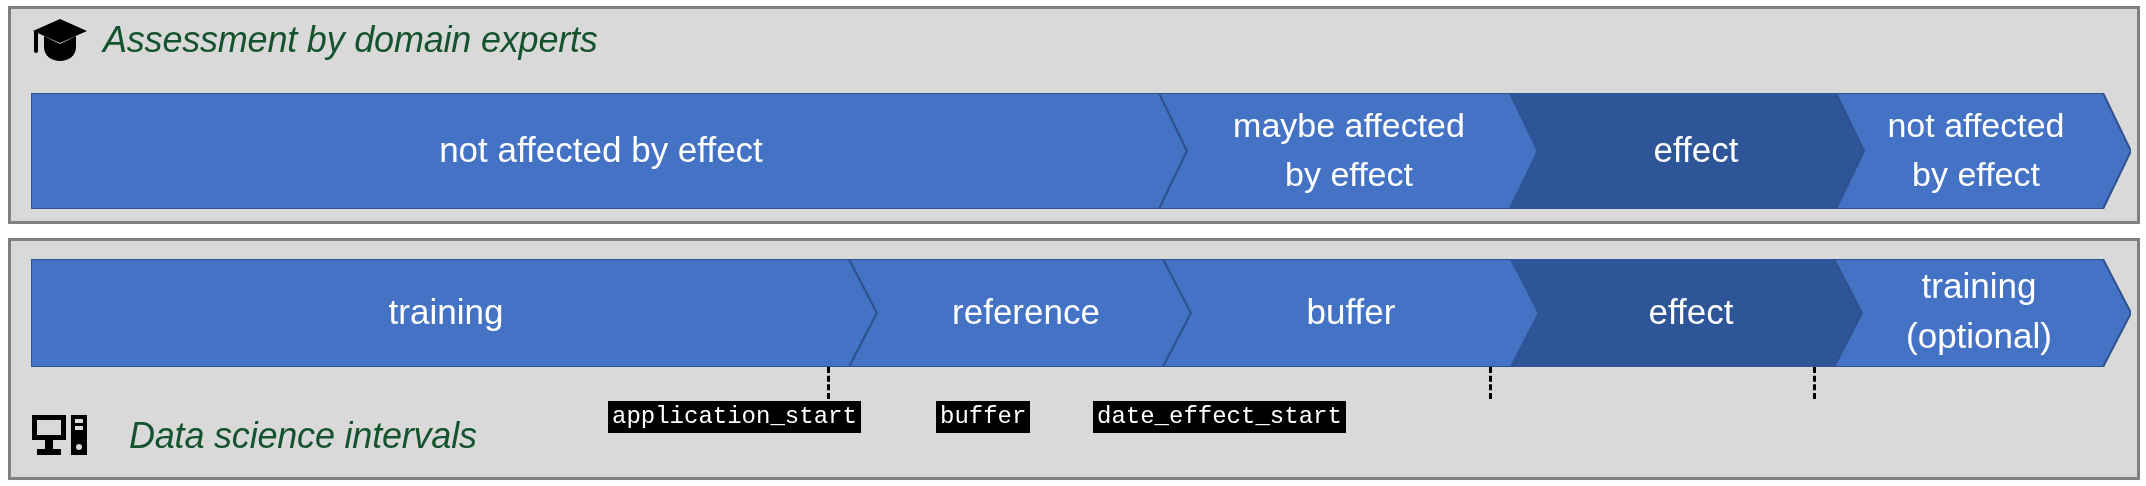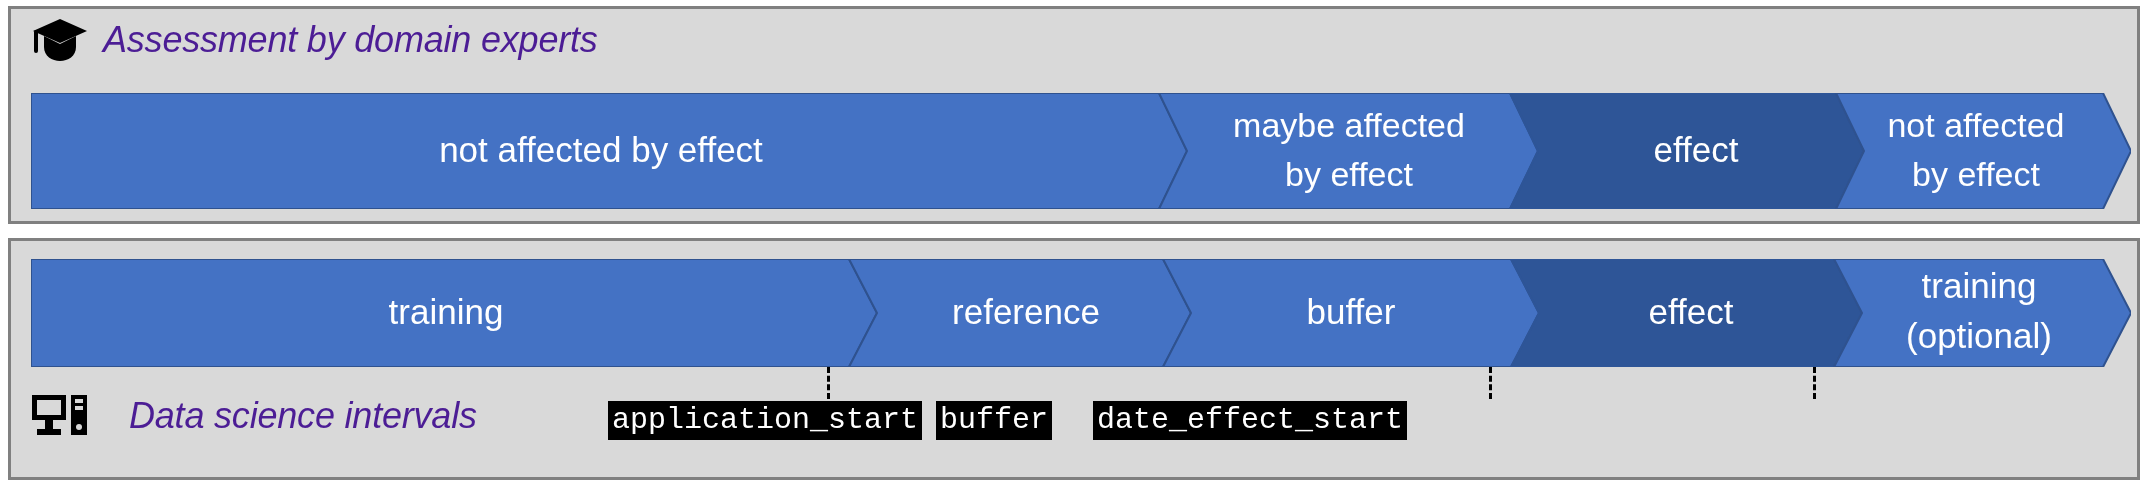--- a/index.html
+++ b/index.html
@@ -6,43 +6,43 @@
   body{width:2146px;height:486px;font-family:"Liberation Sans",sans-serif;overflow:hidden;}
   #stage{position:relative;width:2146px;height:486px;background:#ffffff;}
 
   .panel{position:absolute;left:8px;width:2132px;background:#d9d9d9;
          border:3px solid #808080;box-sizing:border-box;}
   #panel-experts{top:6px;height:218px;}
   #panel-ds{top:238px;height:242px;}
 
   .panel-head{position:absolute;display:flex;align-items:center;gap:14px;}
   #experts-head{left:20px;top:8px;}
-  #ds-head{left:20px;top:152px;gap:40px;}
+  #ds-head{left:20px;top:172px;gap:40px;}
 
-  .head-label{font-style:italic;font-size:36px;color:#4c1d95;white-space:nowrap;
+  .head-label{font-style:italic;font-size:36px;color:#14532d;white-space:nowrap;
               font-family:"Liberation Sans",sans-serif;letter-spacing:-0.2px;}
 
   .icon-box{width:58px;height:46px;display:block;flex:0 0 auto;}
 
   
   .flow{position:absolute;}
   #experts-flow{left:20px;top:84px;width:2100px;height:104px;}
   #ds-flow{left:20px;top:18px;width:2100px;height:108px;}
 
   .flow svg{display:block;}
   .seg-label{fill:#ffffff;font-family:"Liberation Sans",sans-serif;font-size:35px;
              text-anchor:middle;dominant-baseline:middle;}
   .seg-label.small{font-size:34px;}
 
   
   .tick{position:absolute;width:0;border-left:3px dashed #000000;height:30px;}
 
   
   .chip{position:absolute;background:#000000;color:#ffffff;
-        font-family:"Liberation Mono",monospace;font-size:30px;line-height:1.18;
+        font-family:"Liberation Mono",monospace;font-size:24px;line-height:1.18;
         padding:2px 4px;white-space:nowrap;letter-spacing:0px;}
 </style>
 </head>
 <body>
 
 <div id="stage">
 
   <div class="panel" id="panel-experts">
 
     <div class="panel-head" id="experts-head">

